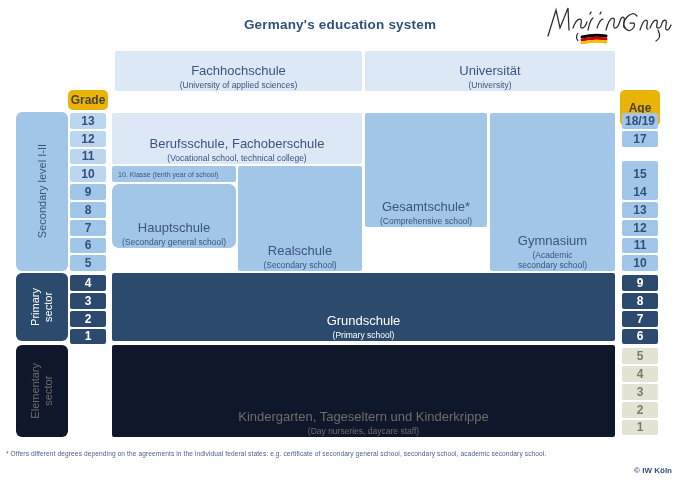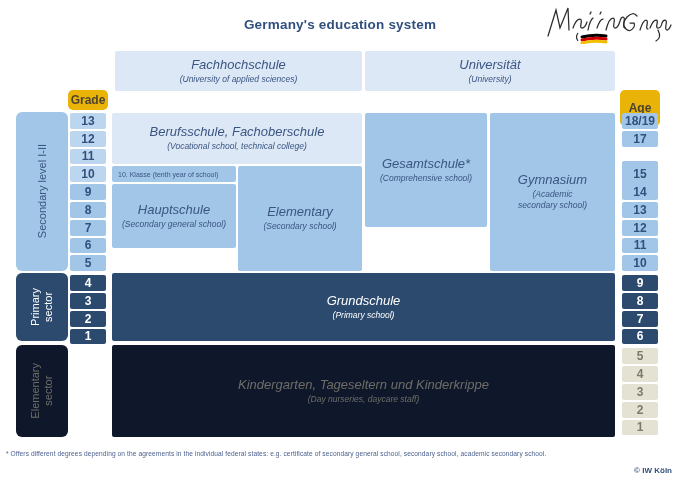--- a/index.html
+++ b/index.html
@@ -15,22 +15,22 @@
     position:absolute;left:0;top:17px;width:680px;text-align:center;
     font-size:13.5px;font-weight:bold;color:#31507e;letter-spacing:.2px;
   }
   .logo{
     position:absolute;right:8px;top:2px;width:132px;height:42px;
   }
   .logo svg{display:block;}
 
   
   .box{position:absolute;box-sizing:border-box;display:flex;
-       flex-direction:column;align-items:center;justify-content:center;
-       text-align:center;border-radius:2px;font-style:italic;}
+       flex-direction:column;align-items:center;justify-content:flex-end;
+       text-align:center;border-radius:2px;}
   .box .t1{font-size:13px;color:#3a5580;line-height:1.15;}
   .box .t2{font-size:8.5px;color:#3a5580;line-height:1.25;margin-top:1px;}
 
   .pale{background:#dde8f7;}
   .mid {background:#a2c6e8;}
   .dark{background:#2c4a6e;}
   .dark .t1,.dark .t2{color:#ffffff;}
   .cream{background:#0f172a;}
   .cream .t1,.cream .t2{color:#6e6e68;}
 
@@ -159,27 +159,27 @@
       <div class="cell cream" style="left: 622px; top: 419.6px; width: 36px; height: 15.8px;">1</div>
     </div>
 
   <div class="box pale" style="left:112px;top:113px;width:250px;height:51px;">
     <div class="t1">Berufsschule, Fachoberschule</div>
     <div class="t2">(Vocational school, technical college)</div>
   </div>
 
   <div class="klasse" style="left:112px;top:166px;width:124px;height:16px;">10. Klasse (tenth year of school)</div>
 
-  <div class="box mid" style="left:112px;top:184px;width:124px;height:64px;">
+  <div class="box mid" style="left:112px;top:184px;width:124px;height:64px;border-radius:7px;">
     <div class="t1">Hauptschule</div>
     <div class="t2">(Secondary general school)</div>
   </div>
 
   <div class="box mid" style="left:238px;top:166px;width:124px;height:105px;">
-    <div class="t1">Elementary</div>
+    <div class="t1">Realschule</div>
     <div class="t2">(Secondary school)</div>
   </div>
 
   <div class="box mid" style="left:365px;top:113px;width:122px;height:114px;">
     <div class="t1">Gesamtschule*</div>
     <div class="t2">(Comprehensive school)</div>
   </div>
 
   <div class="box mid" style="left:490px;top:113px;width:125px;height:158px;">
     <div class="t1">Gymnasium</div>

